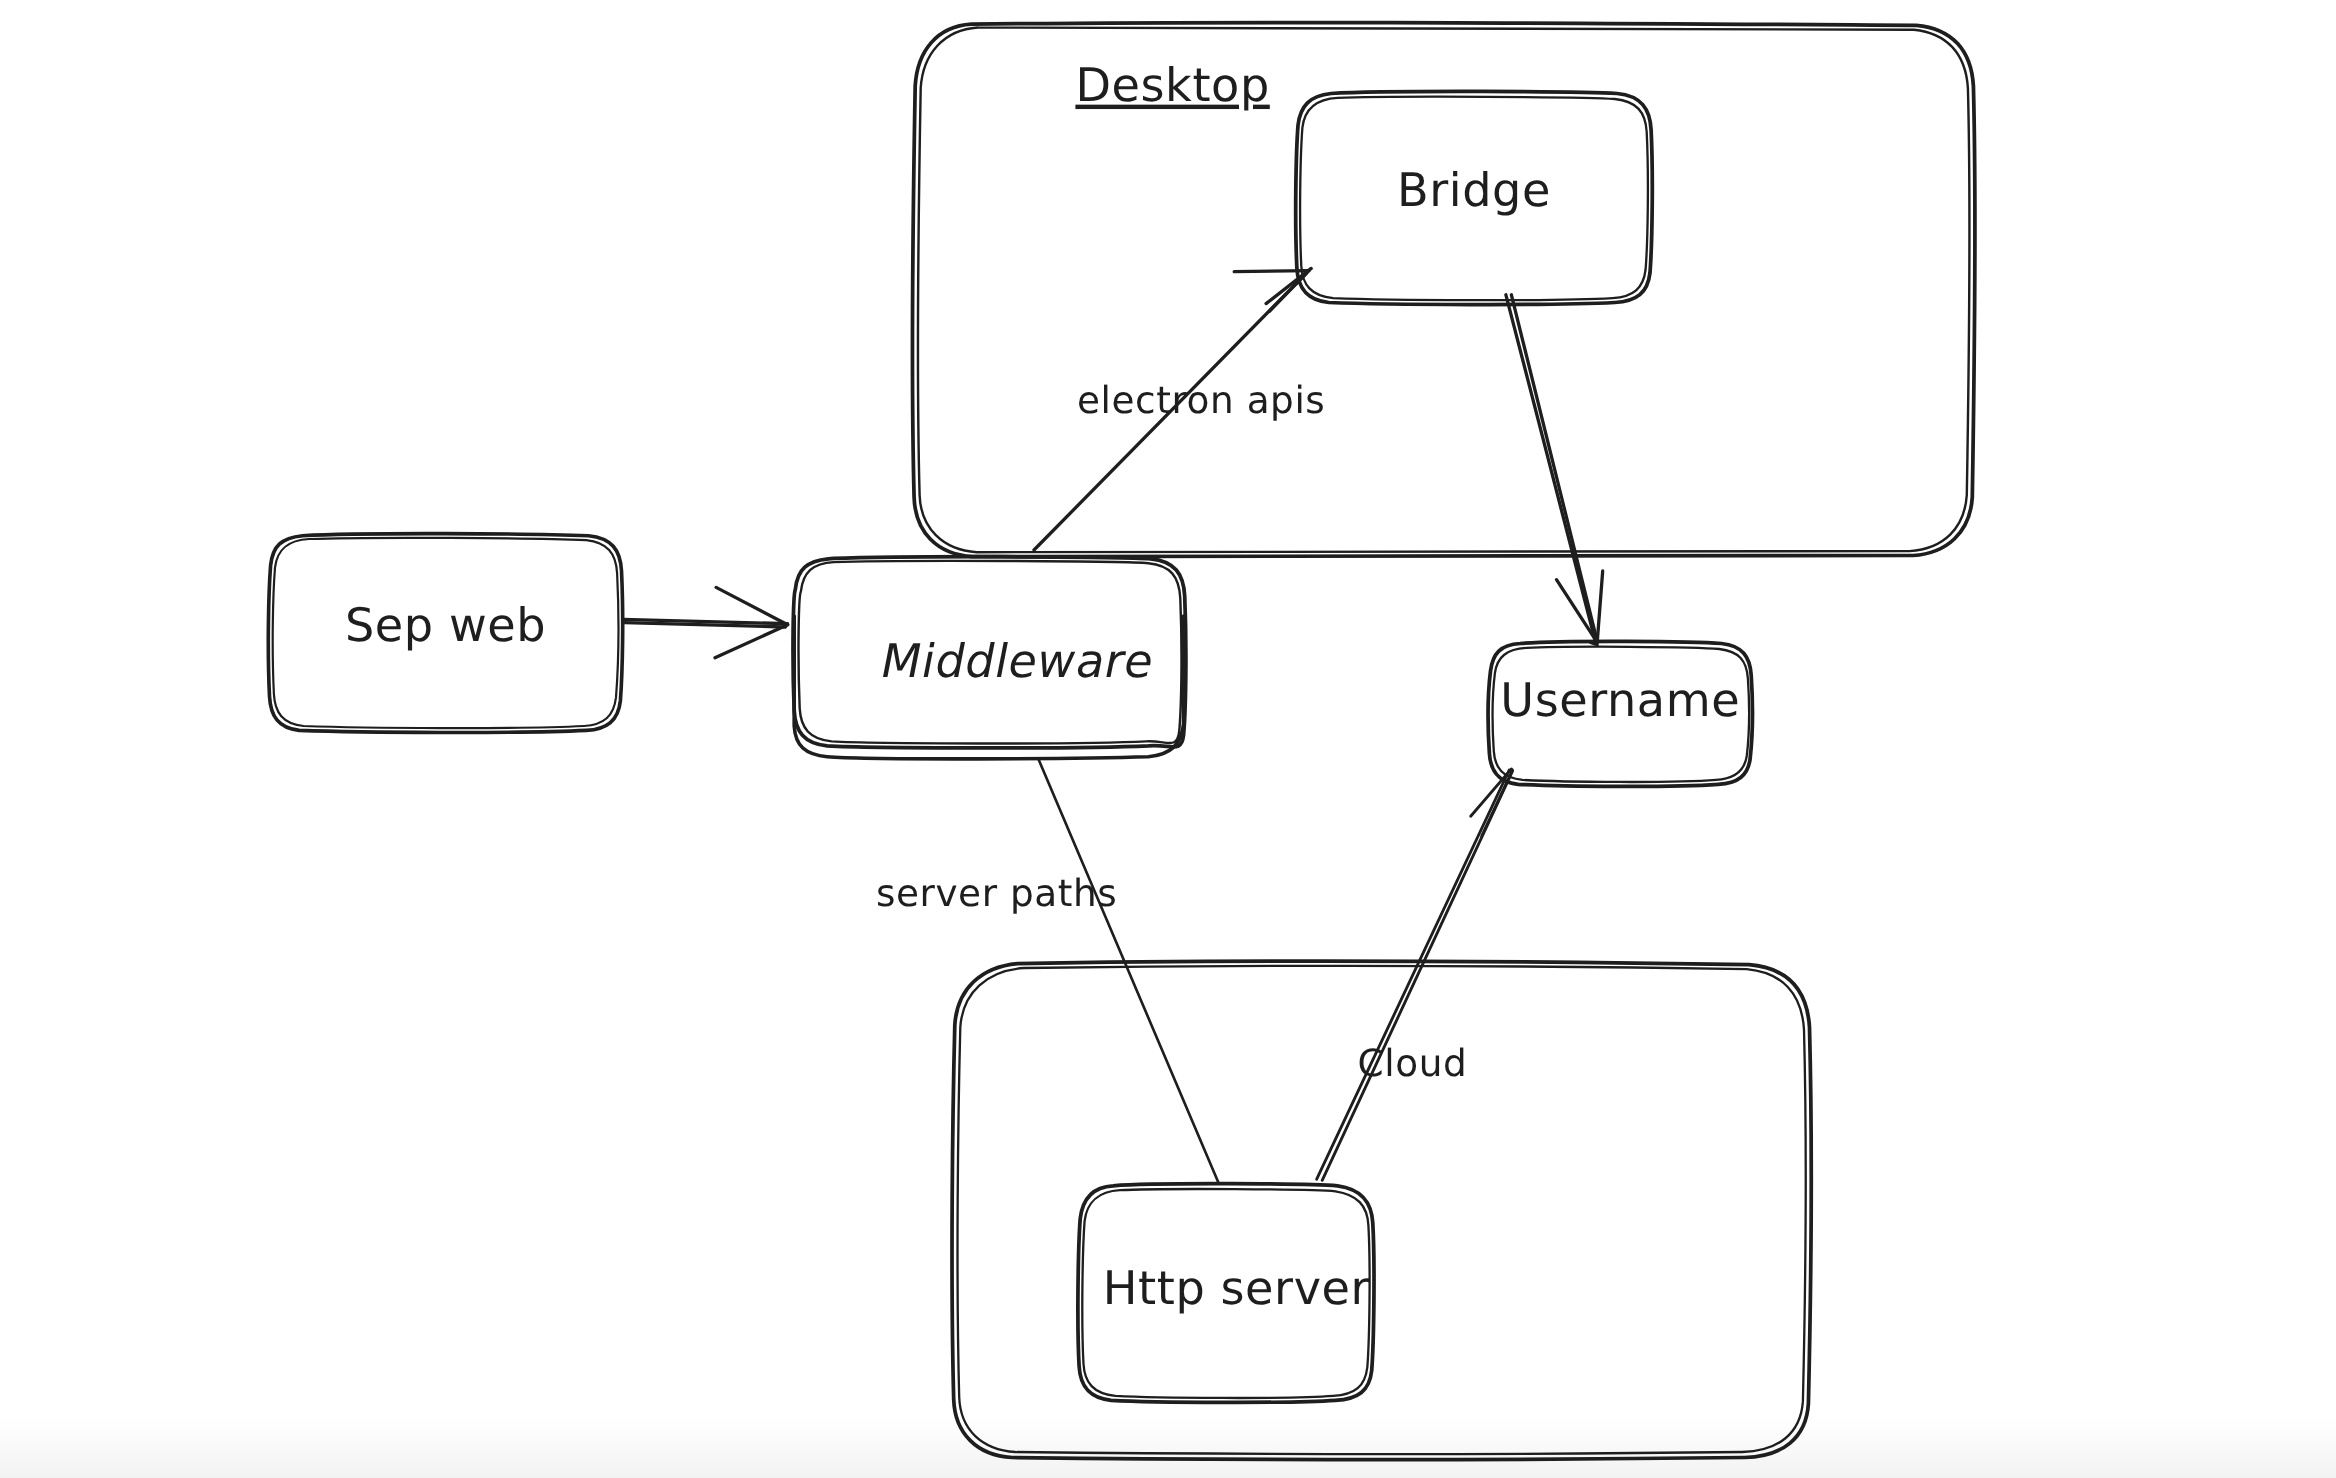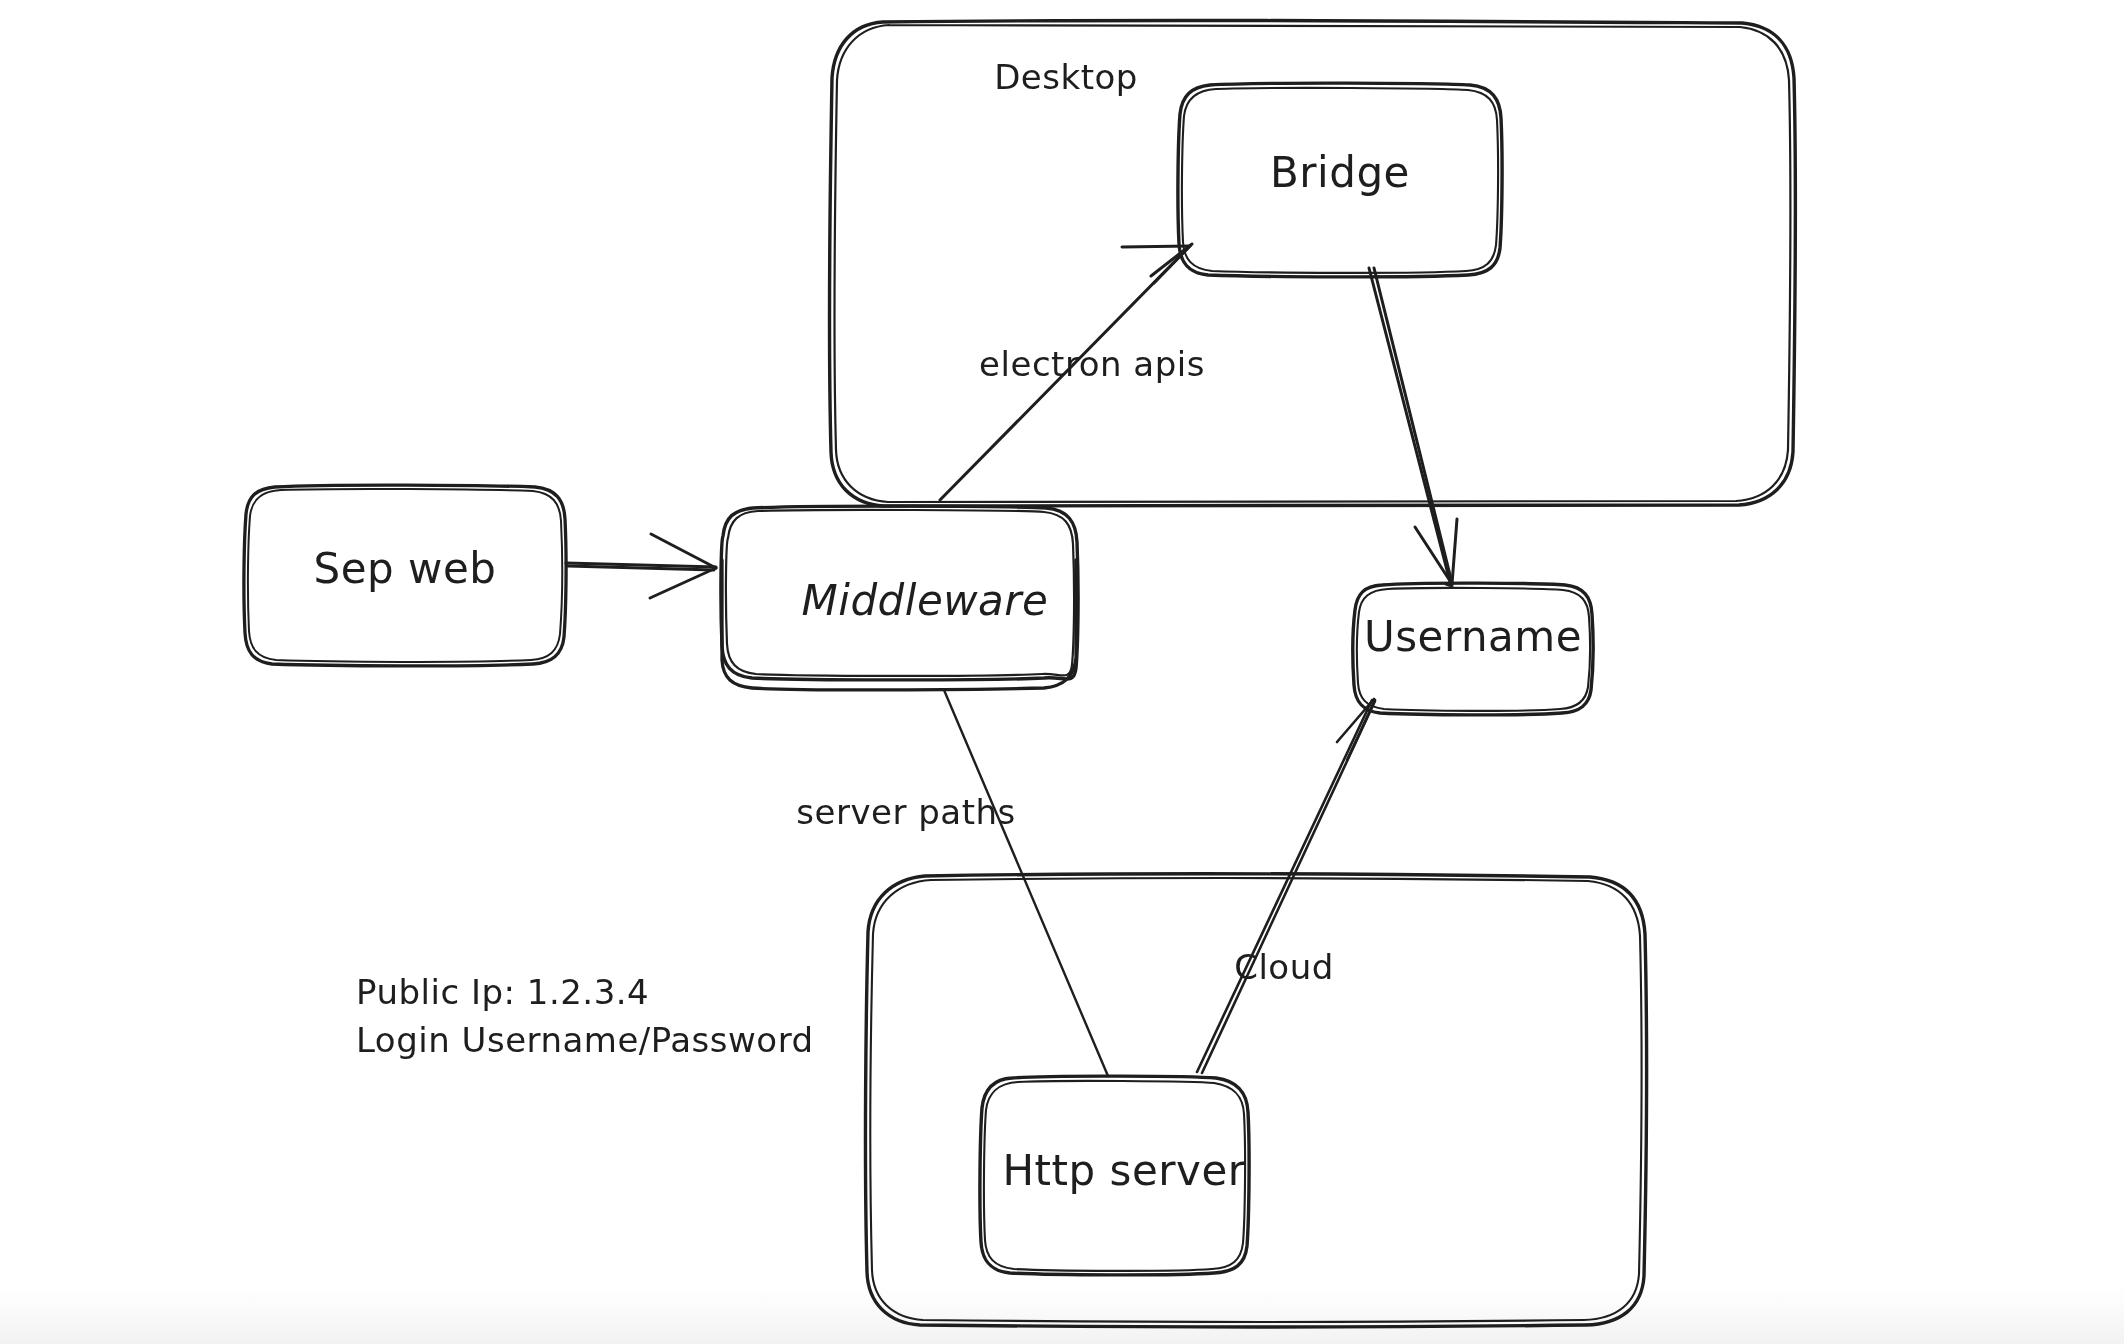--- a/index.html
+++ b/index.html
@@ -30,22 +30,23 @@
     line-height: 1.28;
     letter-spacing: 0.5px;
     user-select: none;
   }
   .node-label {
     font-size: 42px;
     transform: translate(-50%, -50%);
     text-align: center;
   }
   .group-label {
-    font-size: 34px;
+    font-size: 42px;
     transform: translate(-50%, -50%);
+    text-decoration: underline;
   }
   .edge-label {
     font-size: 34px;
     transform: translate(-50%, -50%);
   }
   .note-block {
     font-size: 34px;
     line-height: 1.42;
   }
   .note-block div { white-space: nowrap; }
@@ -182,18 +183,14 @@
   <div class="lbl node-label" style="left:1473px; top:637px;">Username</div>
 
   <div class="lbl node-label" style="left:1124px; top:1171px;">Http server</div>
 
   <div class="lbl edge-label" style="left:1092px; top:365px;">electron apis</div>
 
   <div class="lbl edge-label" style="left:906px; top:813px;">server paths</div>
 
   <div class="lbl edge-label" style="left:1284px; top:968px;">Cloud</div>
 
-  <div class="lbl note-block" style="left:356px; top:968px;">
-    <div>Public Ip: 1.2.3.4</div>
-    <div>Login Username/Password</div>
-  </div>
 
 </div>
 
 </body></html>

